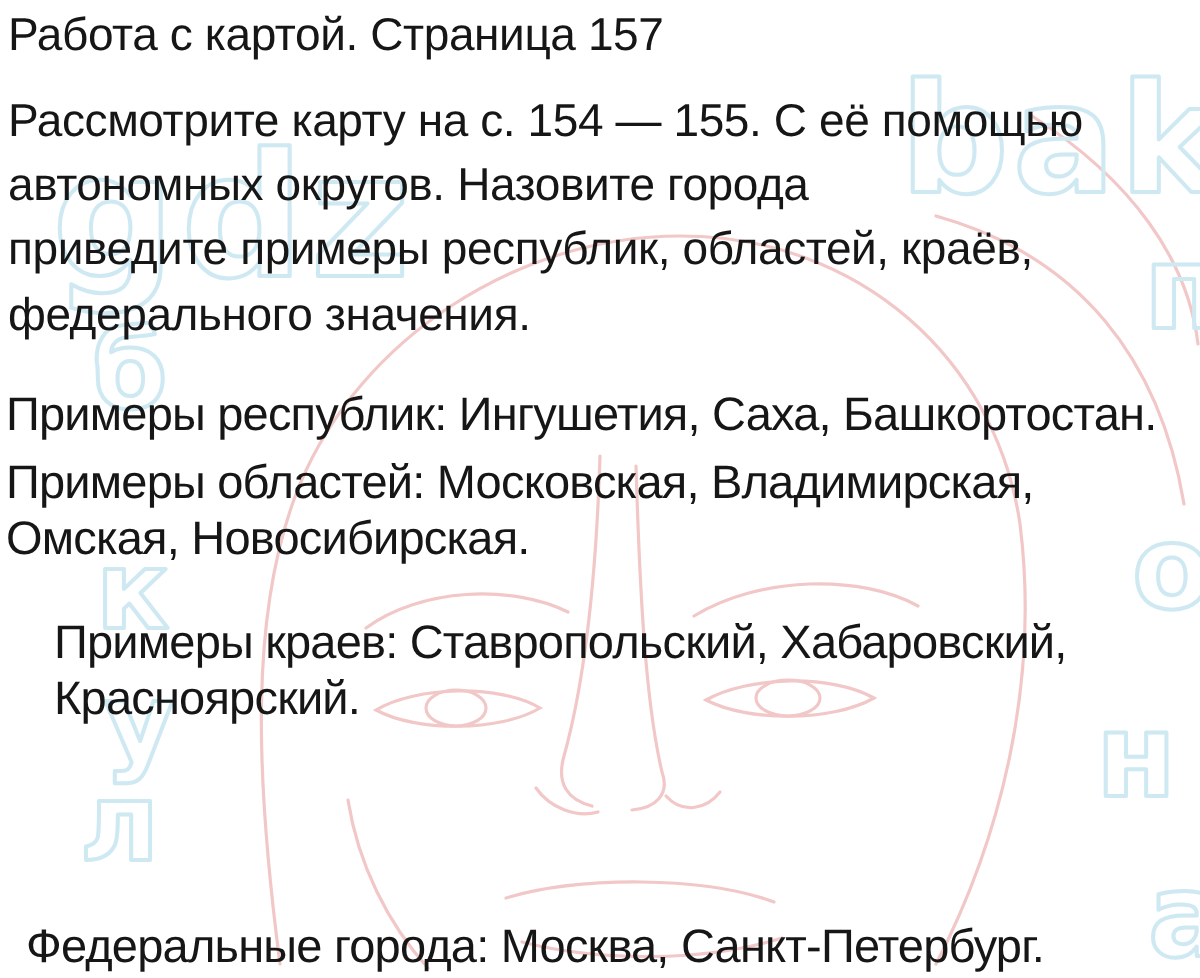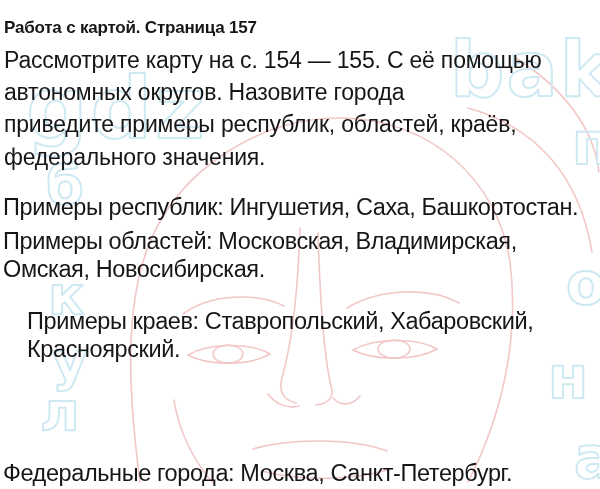--- a/index.html
+++ b/index.html
@@ -12,21 +12,21 @@
     color: #161616;
   }
   #watermark-layer {
     position: absolute; left: 0; top: 0; width: 600px; height: 489px;
     z-index: 0; pointer-events: none;
   }
   #text-layer { position: absolute; left: 0; top: 0; width: 600px; height: 489px; z-index: 2; }
   .para { position: absolute; }
   .line { white-space: nowrap; }
   .title-text {
-    font-size: 17px; font-weight: bold; line-height: 26px; letter-spacing: -0.2px; margin-top: 11px;
+    font-size: 23px; font-weight: normal; line-height: 26px; letter-spacing: -0.2px;
   }
   .question-text {
     font-size: 23px; font-weight: normal; line-height: 32.2px; letter-spacing: -0.2px;
   }
   .answer-text {
     font-size: 23.5px; font-weight: normal; line-height: 28px; letter-spacing: -0.4px;
   }
   .wm-text {
     font-family: "DejaVu Sans", sans-serif;
     font-weight: bold;
@@ -105,17 +105,17 @@
   </div>
 
   <div class="para answer-text" style="left:3px; top:307px;margin-left:24px;">
     <div class="line">Примеры краев: Ставропольский, Хабаровский,</div>
     <div class="line">Красноярский.</div>
   </div>
 
   <div class="para answer-text" style="left:3px; top:387px;">
   </div>
 
-  <div class="para answer-text" style="left:3px; top:459px;">
+  <div class="para answer-text" style="left:13px; top:459px;">
     <div class="line">Федеральные города: Москва, Санкт-Петербург.</div>
   </div>
 
 </div>
 
 </body></html>

